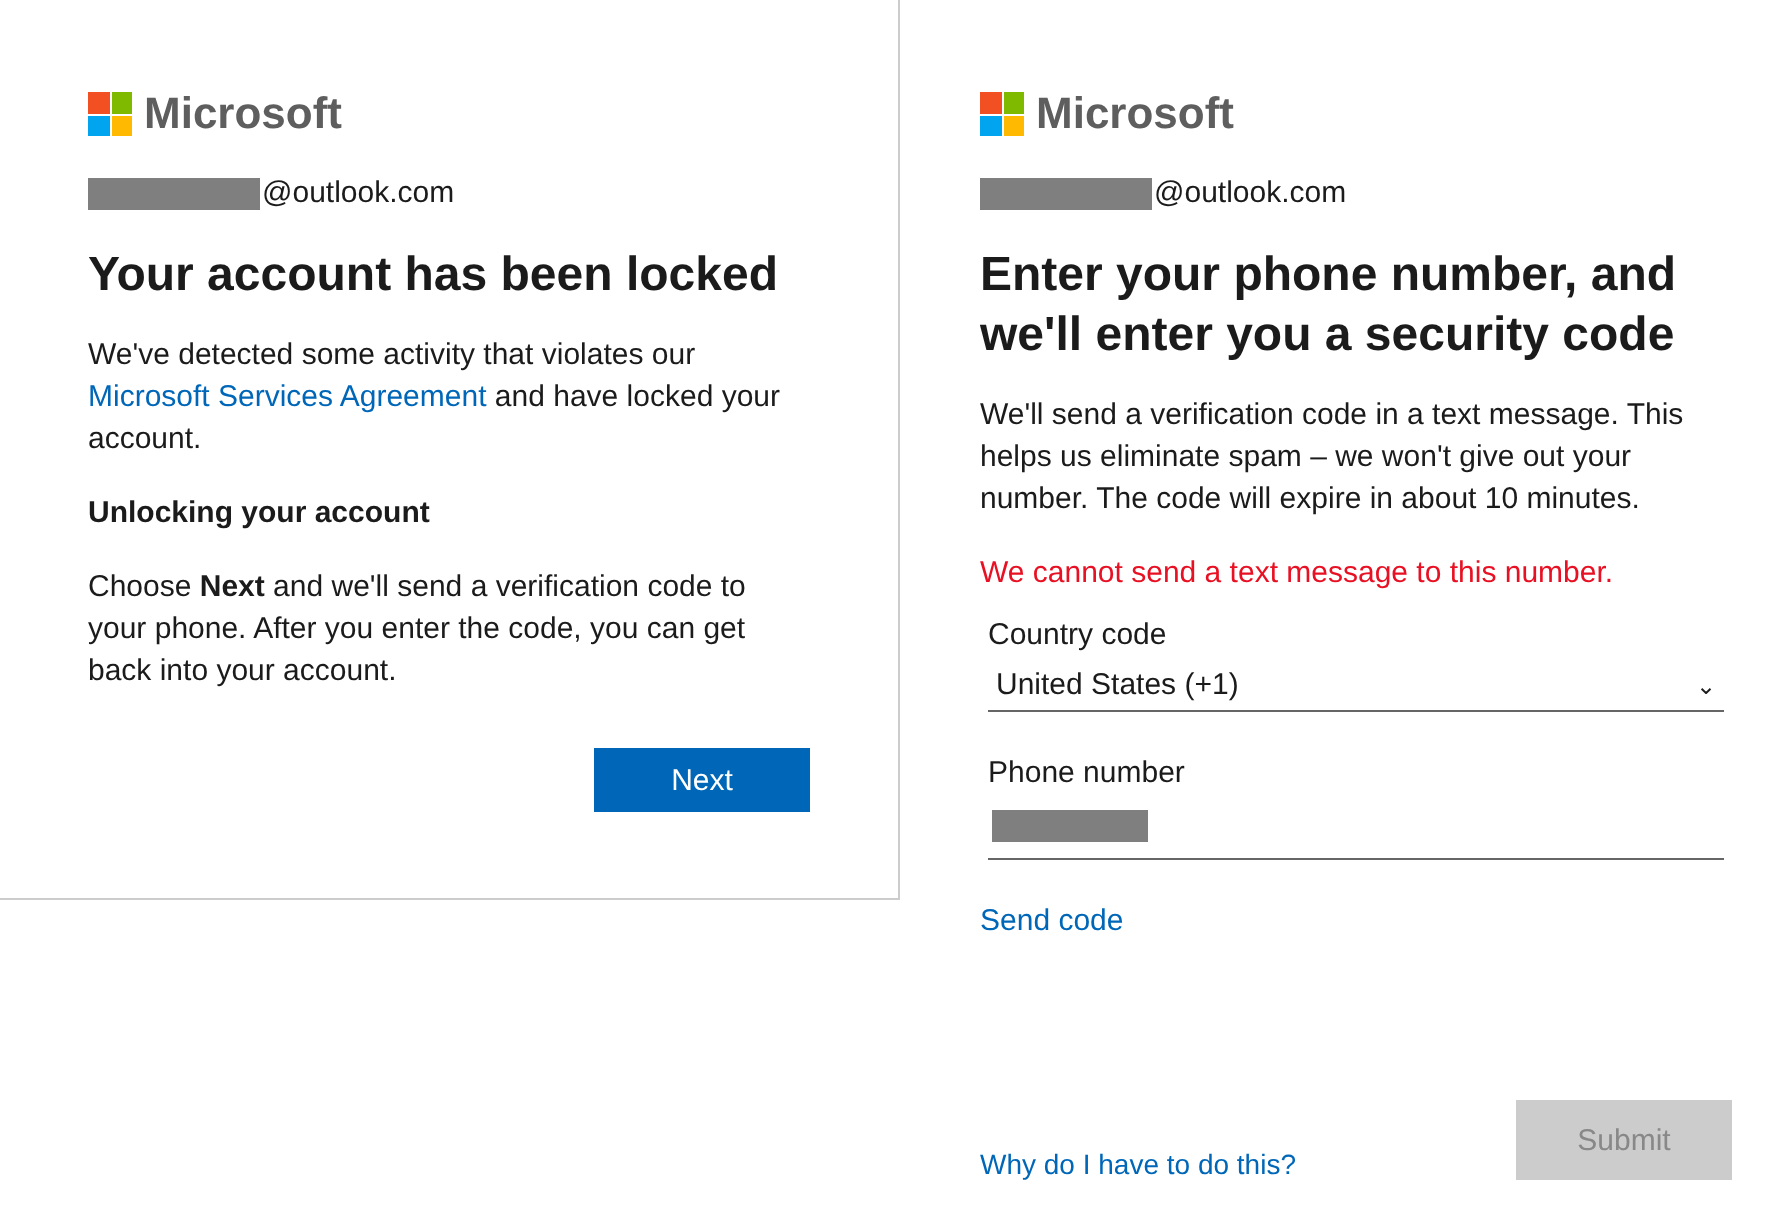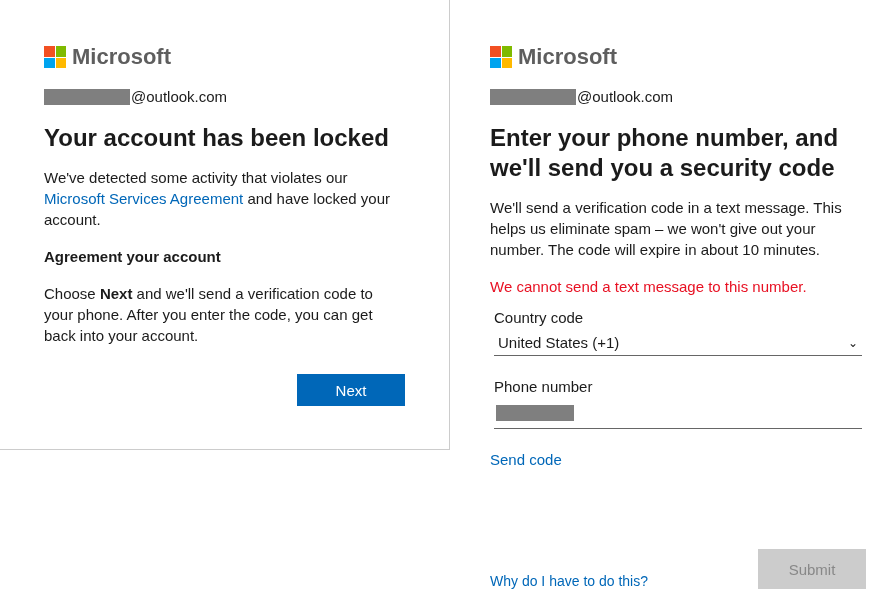--- a/index.html
+++ b/index.html
@@ -77,21 +77,21 @@
       <span class="redact" style="width:86px"></span>
       <span>@outlook.com</span>
     </div>
 
     <h1 class="title">Your account has been locked</h1>
 
     <div class="body-text">
       <span>We've detected some activity that violates our </span><a class="link">Microsoft Services Agreement</a><span> and have locked your account.</span>
     </div>
 
-    <div class="sub-heading">Agreement your account</div>
+    <div class="sub-heading">Unlocking your account</div>
 
     <div class="body-text">
       <span>Choose </span><span class="bold">Next</span><span> and we'll send a verification code to your phone. After you enter the code, you can get back into your account.</span>
     </div>
 
     <div class="btn-row">
       <button class="btn-primary">Next</button>
     </div>
   </div>
 
@@ -104,21 +104,21 @@
           <div></div>
       </div>
       <span class="brand-name">Microsoft</span>
     </div>
 
     <div class="identity">
       <span class="redact" style="width:86px"></span>
       <span>@outlook.com</span>
     </div>
 
-    <h1 class="title">Enter your phone number, and we'll send you a security code</h1>
+    <h1 class="title">Enter your phone number, and we'll enter you a security code</h1>
 
     <div class="body-text">We'll send a verification code in a text message. This helps us eliminate spam – we won't give out your number. The code will expire in about 10 minutes.</div>
 
     <div class="error-text">We cannot send a text message to this number.</div>
 
     <div class="form-group" style="padding:0 4px;">
       <label class="form-label">Country code</label>
       <div class="select-row">
         <span>United States (+1)</span>
         <span class="chev">⌄</span>

